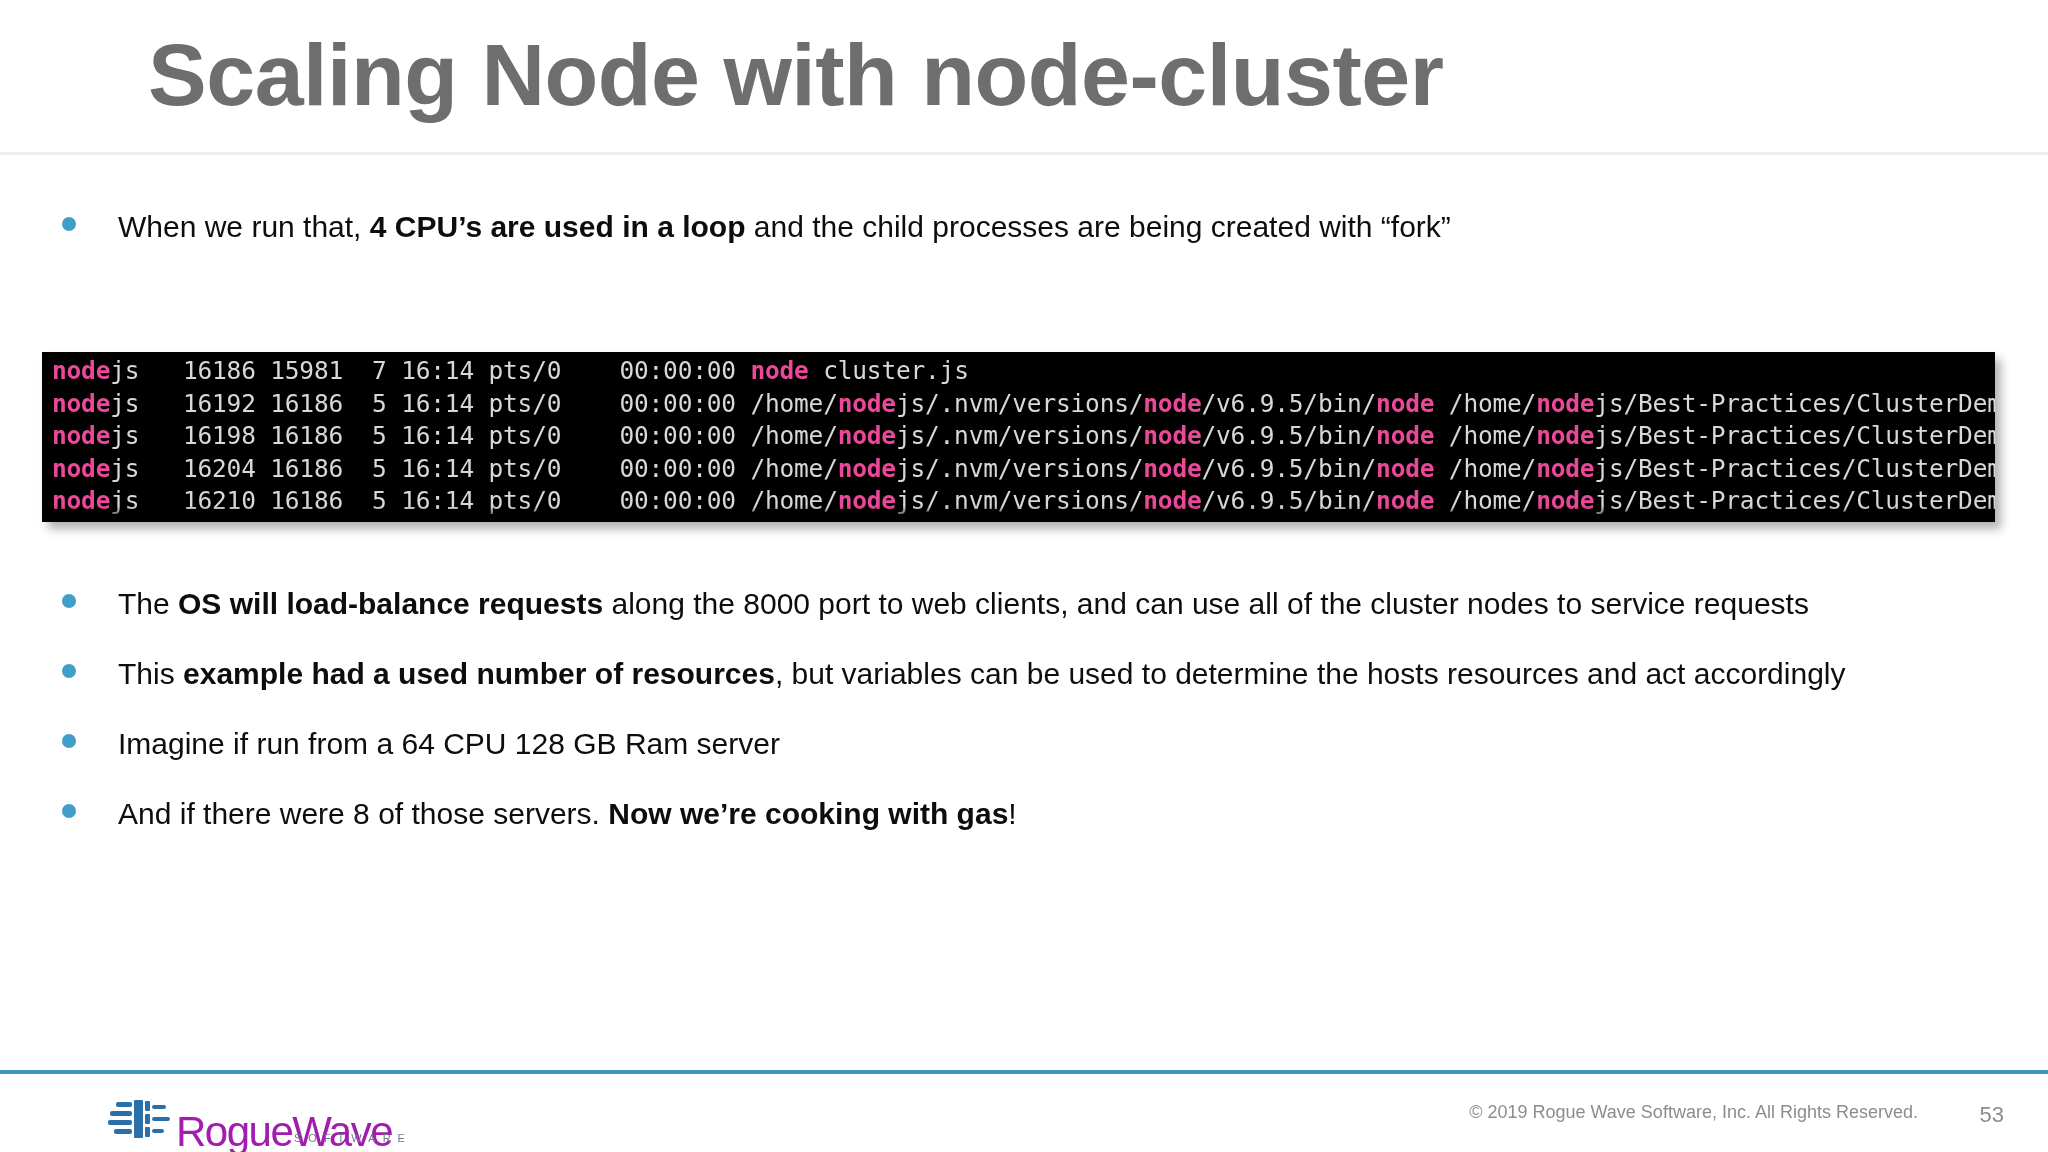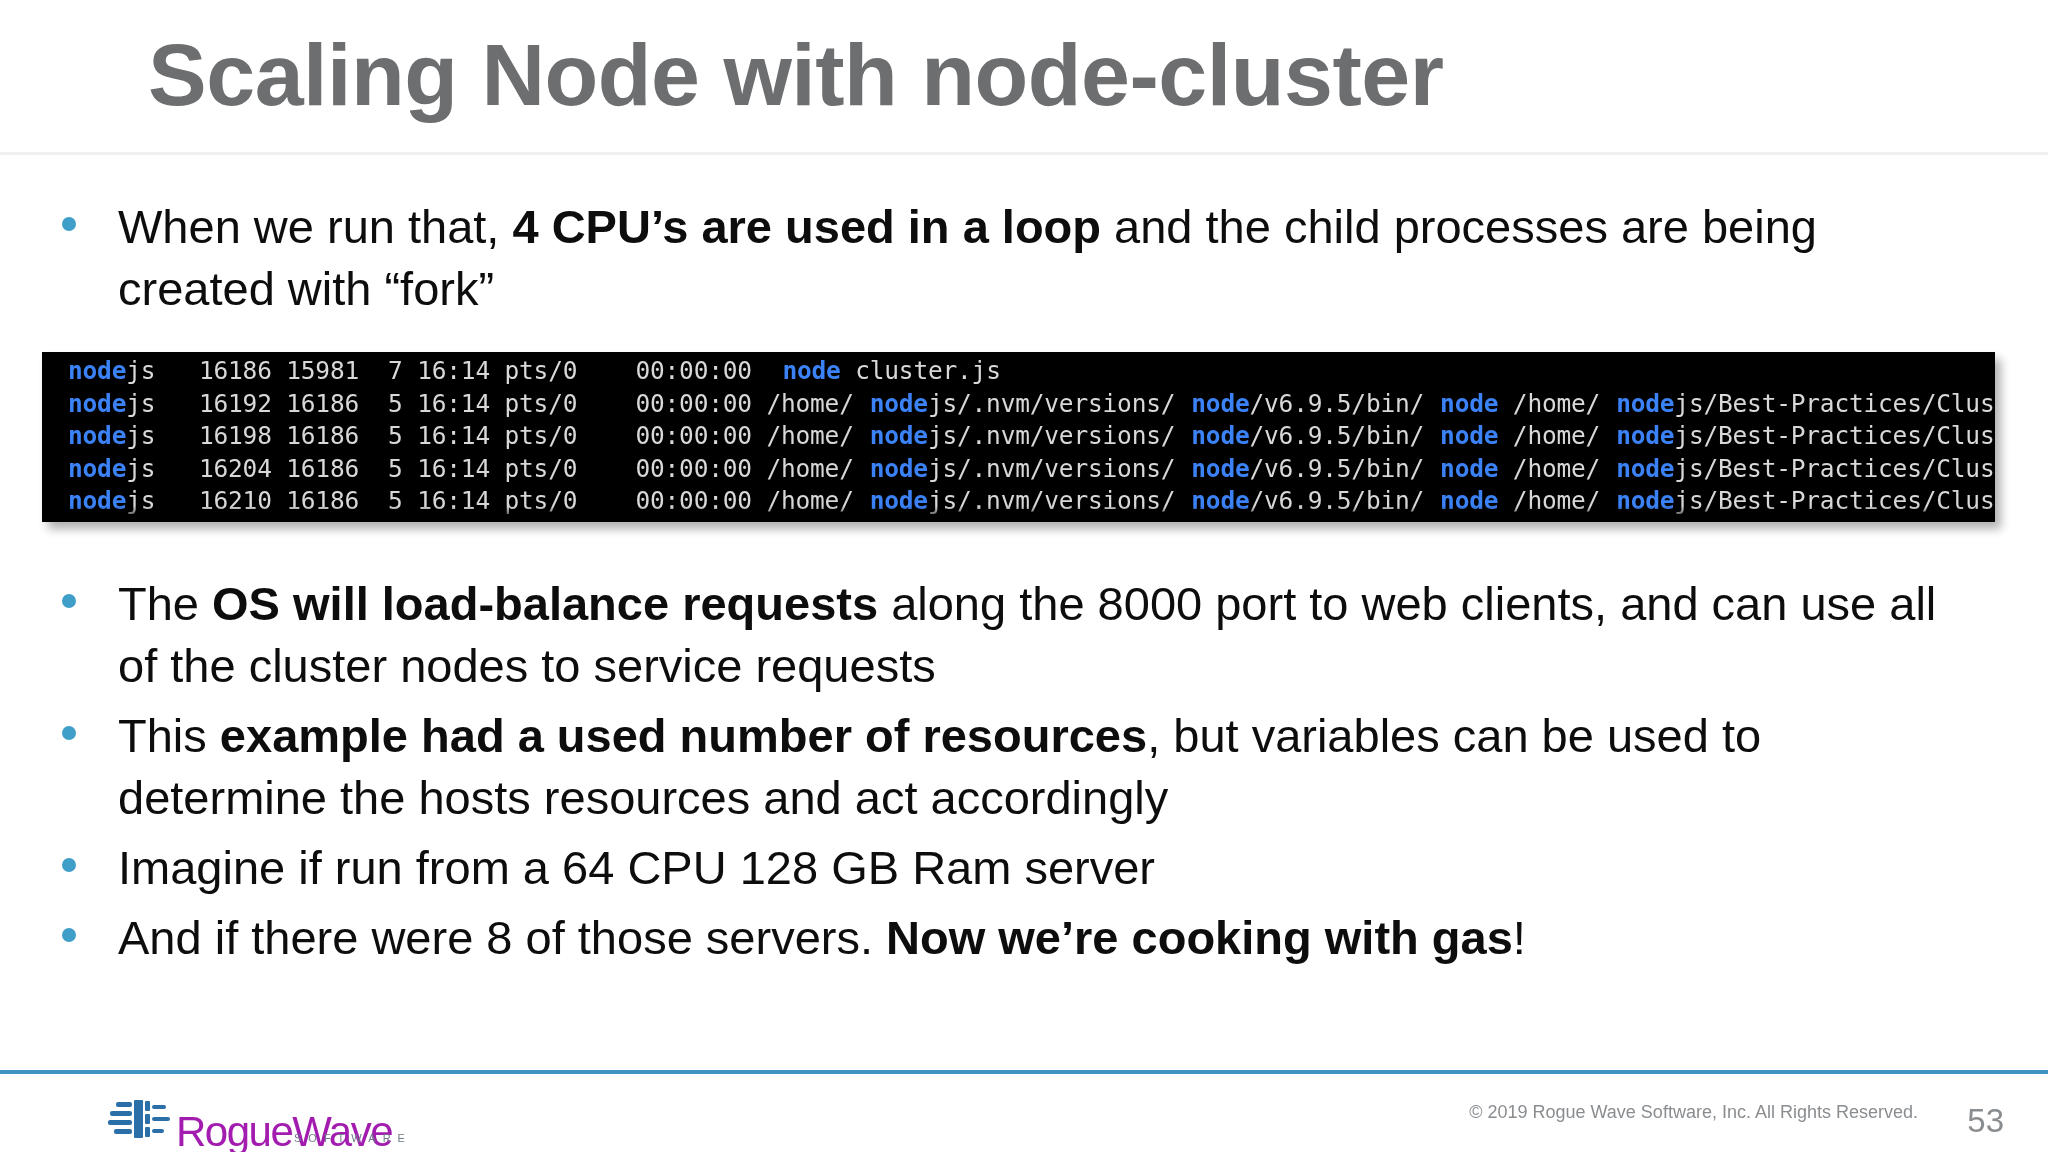--- a/index.html
+++ b/index.html
@@ -27,21 +27,21 @@
     background:#f0f0f0;
   }
   .bullet-row { position:relative; display:block; padding-left:118px; }
   .bullet-dot {
     position:absolute; left:62px; top:21px;
     width:14px; height:14px; border-radius:50%;
     background:#3f9fc9;
   }
   .bullet-text {
     display:block;
-    font-size:47px;
+    font-size:30px;
     line-height:62px;
     color:#0d0d0d;
     font-weight:400;
     max-width:1860px;
     font-family:"Liberation Sans", sans-serif;
   }
   .bullet-text b { font-weight:bold; }
 
   .grp-top { position:absolute; left:0; top:196px; width:2048px; }
   .grp-bottom { position:absolute; left:0; top:573px; width:2048px; }
@@ -59,21 +59,21 @@
     display:block;
     white-space:pre;
     font-family:"DejaVu Sans Mono", monospace;
     font-size:24.5px;
     line-height:32.5px;
     color:#d8d8d8;
     padding-left:10px;
     letter-spacing:-0.2px;
   }
   .term-line:first-child { padding-top:3px; }
-  .term-line .hl { color:#3b82f6; font-weight:bold;margin-left:16px; }
+  .term-line .hl { color:#ec4899; font-weight:bold; }
   .term-fade {
     position:absolute; left:0; bottom:0; width:1953px; height:16px;
     background:linear-gradient(to bottom, rgba(0,0,0,0) 0%, rgba(0,0,0,0.55) 55%, #000 100%);
     pointer-events:none;
   }
 
   
   .footer-rule {
     position:absolute; left:0; top:1070px; width:2048px; height:4px;
     background:#3f94c4;
@@ -94,21 +94,21 @@
     white-space:nowrap;
     font-family:"Liberation Sans", sans-serif;
   }
   .copyright {
     position:absolute; right:130px; top:28px;
     font-size:18px; color:#8a8d90; white-space:nowrap;
     font-family:"Liberation Sans", sans-serif;
   }
   .page-num {
     position:absolute; right:44px; top:28px;
-    font-size:33px; color:#8a8d90; white-space:nowrap;
+    font-size:22px; color:#8a8d90; white-space:nowrap;
     font-family:"Liberation Sans", sans-serif;
   }
 </style>
 </head>
 <body>
 
 <div class="slide">
 
   <div class="title-area">
     <div class="slide-title">Scaling Node with node-cluster</div>

